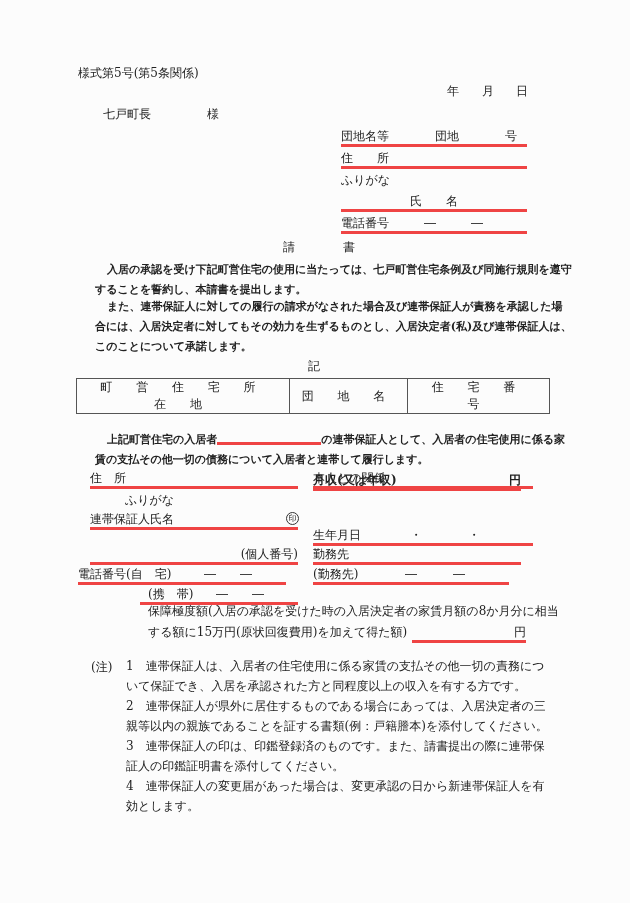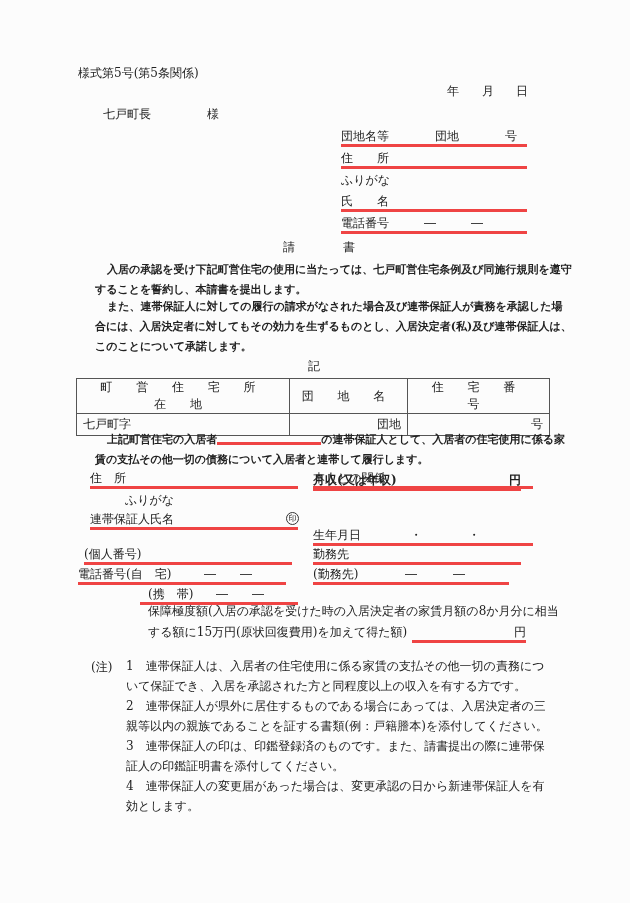--- a/index.html
+++ b/index.html
@@ -33,21 +33,21 @@
 
 <div class="abs ul" style="left:341px;top:129px;width:186px;height:15px;">
   <span>団地名等</span>
   <span style="position:absolute;left:94px;">団地</span>
   <span style="position:absolute;left:164px;">号</span>
 </div>
 <div class="abs ul" style="left:341px;top:151px;width:186px;height:15px;">
   <span>住　　所</span>
 </div>
 <div class="abs" style="left:341px;top:173px;">ふりがな</div>
-<div class="abs ul" style="left:341px;top:194px;width:186px;height:15px;">
+<div class="abs ul" style="left:341px;top:194px;width:186px;height:15px;text-align:center;">
   <span>氏　　名</span>
 </div>
 <div class="abs ul" style="left:341px;top:216px;width:186px;height:15px;">
   <span>電話番号</span>
   <span style="position:absolute;left:83px;">―</span>
   <span style="position:absolute;left:130px;">―</span>
 </div>
 
 <div class="abs" style="left:283px;top:240px;">請　　　　書</div>
 
@@ -56,41 +56,36 @@
 
 <div class="abs" style="left:308px;top:359px;">記</div>
 
 <table class="rec">
   <tbody>
       <tr>
     <td class="spaced" style="width:200px;">町 営 住 宅 所 在 地</td>
     <td class="spaced" style="width:105px;">団 地 名</td>
     <td class="spaced">住 宅 番 号</td>
   </tr>
-  <tr>
-    <td>七戸町字</td>
-    <td style="text-align:right;">団地</td>
-    <td style="text-align:right;">号</td>
-  </tr>
 </tbody>
   </table>
 
 <div class="para" style="top:429px;">
   <span style="padding-left:12px;margin-top:8px;">上記町営住宅の入居者</span><span class="ul" style="display:inline-block;width:104px;height:13px;vertical-align:-2px;"></span><span>の連帯保証人として、入居者の住宅使用に係る家賃の支払その他一切の債務について入居者と連帯して履行します。</span>
 </div>
 
 <div class="abs ul" style="left:90px;top:471px;width:208px;height:15px;">
   <span>住　所</span>
 </div>
 <div class="abs" style="left:125px;top:493px;">ふりがな</div>
 <div class="abs ul" style="left:90px;top:512px;width:208px;height:15px;">
   <span>連帯保証人氏名</span>
   <span class="seal" style="position:absolute;left:196px;top:0;">印</span>
 </div>
-<div class="abs ul" style="left:84px;top:547px;width:208px;height:15px;">
+<div class="abs ul" style="left:90px;top:547px;width:208px;height:15px;text-align:right;">
   <span>(個人番号)</span>
 </div>
 <div class="abs ul" style="left:78px;top:567px;width:208px;height:15px;">
   <span>電話番号(自　宅)</span>
   <span style="position:absolute;left:126px;">―</span>
   <span style="position:absolute;left:162px;">―</span>
 </div>
 <div class="abs ul" style="left:140px;top:587px;width:158px;height:15px;">
   <span style="padding-left:8px;">(携　帯)</span>
   <span style="position:absolute;left:76px;">―</span>

